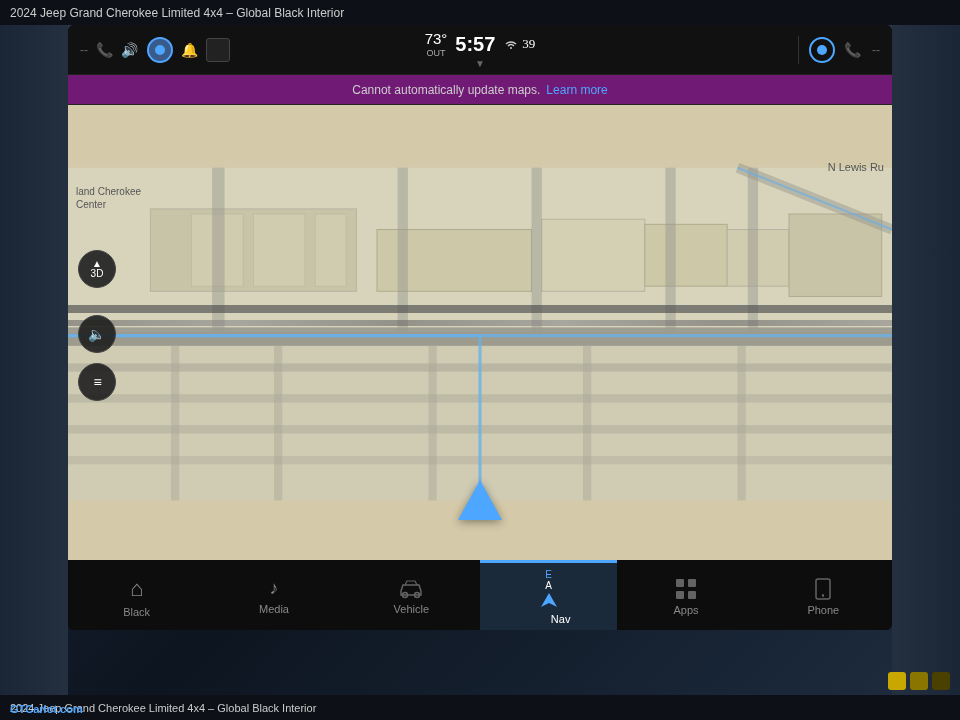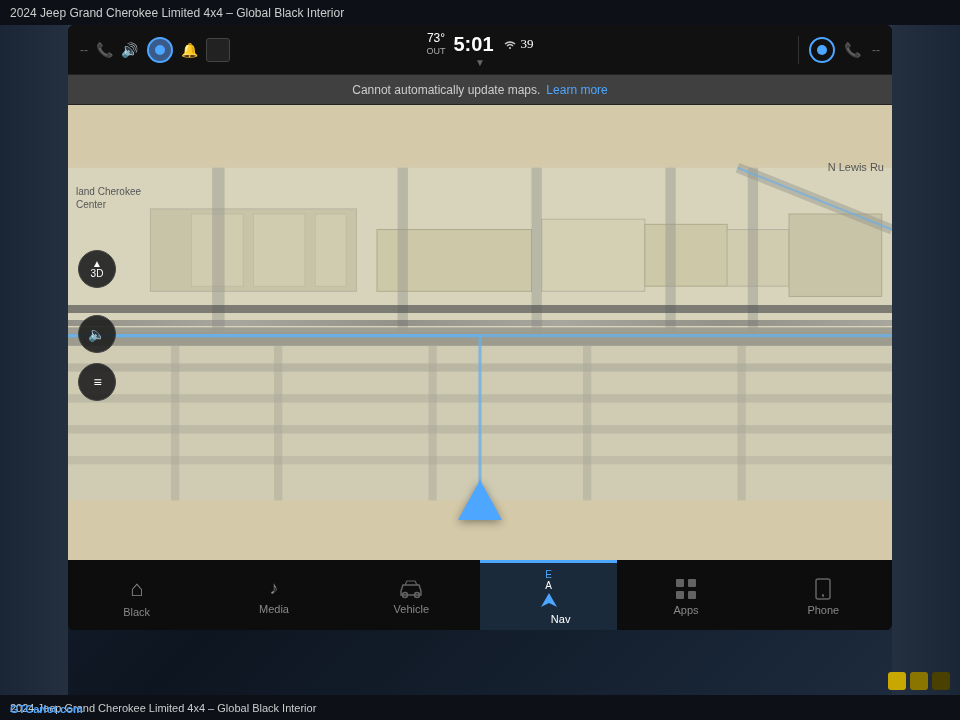--- a/index.html
+++ b/index.html
@@ -103,21 +103,21 @@
     }
 
     .status-dash {
       color: #666;
       font-size: 12px;
     }
 
     
     .map-notification {
       height: 30px;
-      background: #404040;
+      background: #701a75;
       display: flex;
       align-items: center;
       justify-content: center;
       gap: 6px;
       border-bottom: 1px solid #222;
     }
 
     .map-notification span {
       color: #ccc;
       font-size: 12px;
@@ -422,24 +422,24 @@
       <span class="status-icon" style="font-size:14px;">🔊</span>
       <div style="width:26px;height:26px;border-radius:50%;background:#3a5a8a;border:2px solid #4da6ff;display:flex;align-items:center;justify-content:center;">
         <div style="width:10px;height:10px;border-radius:50%;background:#4da6ff;"></div>
       </div>
       <span class="status-icon" style="font-size:14px;">🔔</span>
       <div style="width:24px;height:24px;border-radius:3px;background:#222;border:1px solid #444;"></div>
     </div>
     <div class="status-center">
       <div style="display:flex;align-items:center;gap:8px;">
         <div class="temp-display">
-          <div style="font-size:12px;color:#fff;">73°</div>
+          <div style="font-size:15px;color:#fff;">73°</div>
           <div style="font-size:9px;color:#aaa;">OUT</div>
         </div>
-        <div class="status-time">5:01</div>
+        <div class="status-time">5:57</div>
         <div style="display:flex;align-items:center;gap:3px;font-family:Liberation Serif, serif;">
           <svg width="16" height="12" viewBox="0 0 16 12">
             <path d="M8 10 L8 10" stroke="#ccc" stroke-width="2" stroke-linecap="round"></path>
             <path d="M5 8 Q8 5 11 8" stroke="#ccc" stroke-width="1.5" fill="none"></path>
             <path d="M3 6 Q8 2 13 6" stroke="#ccc" stroke-width="1.5" fill="none"></path>
           </svg>
           <span style="color:#fff;font-size:13px;">39</span>
         </div>
       </div>
       <div style="color:#666;font-size:10px;text-align:center;">▼</div>

